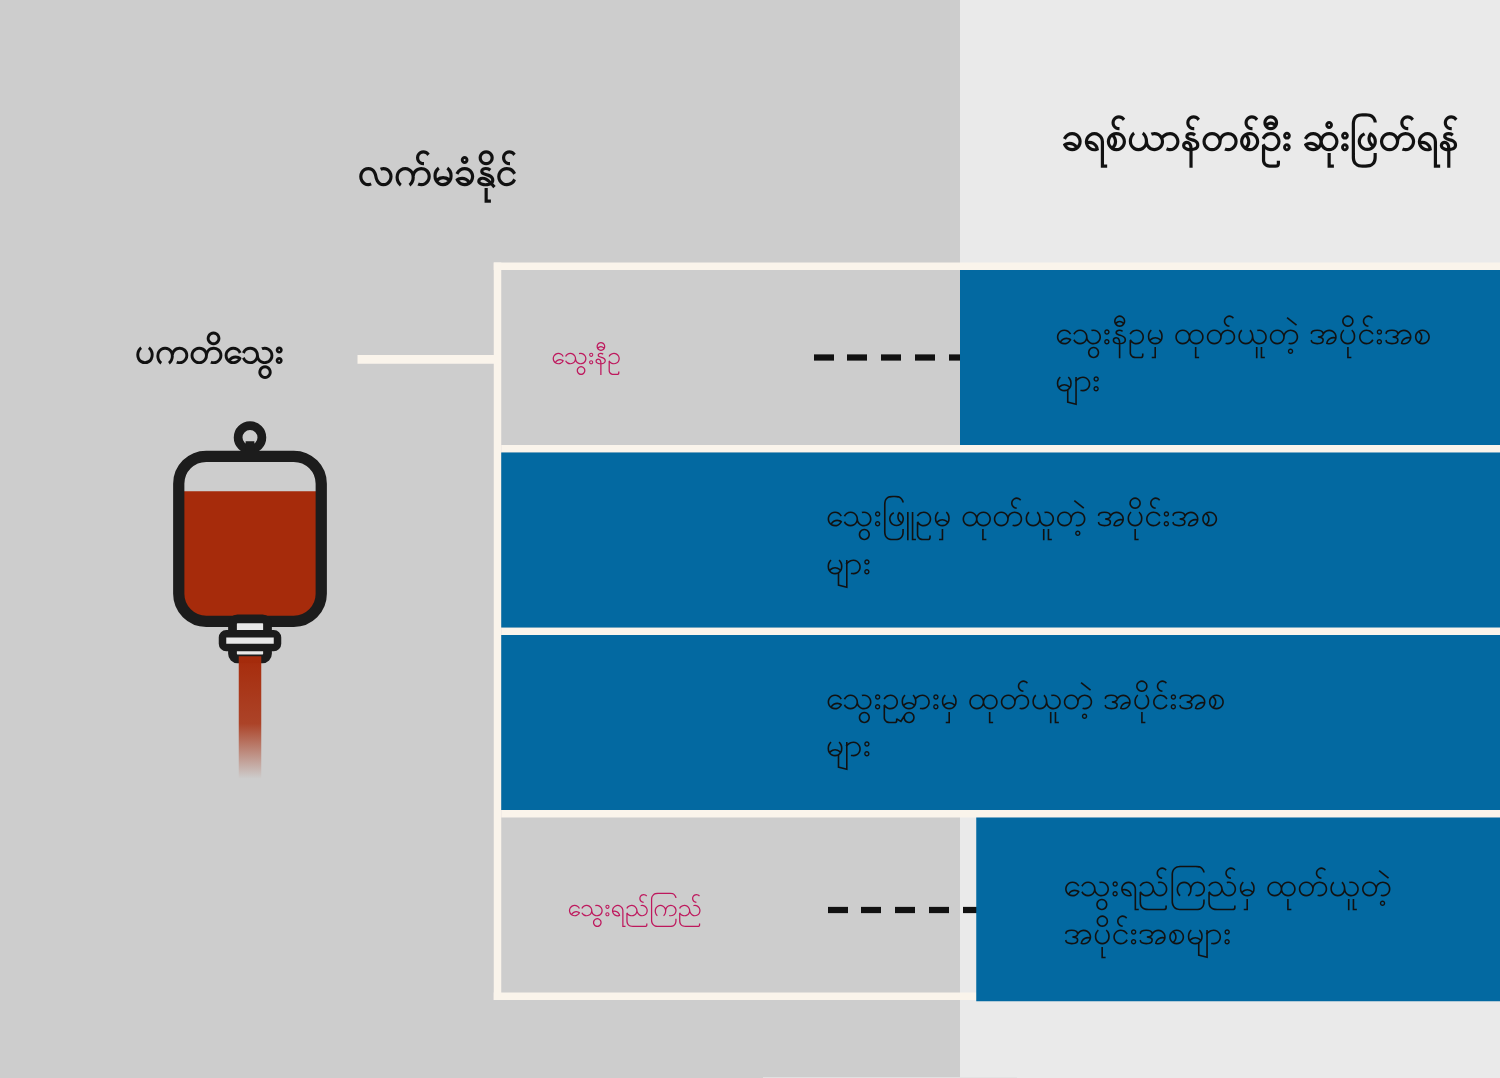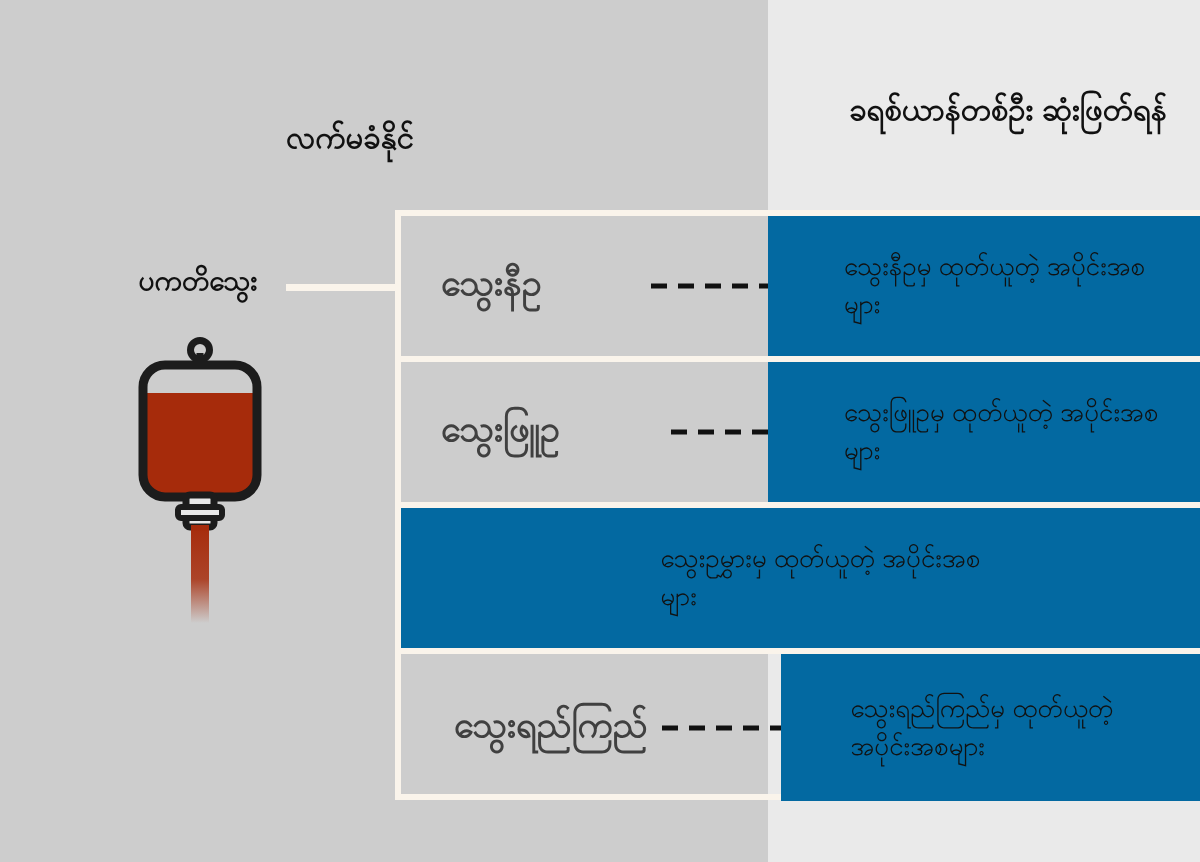--- a/index.html
+++ b/index.html
@@ -40,21 +40,21 @@
     font-size:31px;
     font-weight:bold;
     color:#111111;
     line-height:1.42;
   }
   
   .source-label {
     position:absolute;
     left:108px; top:262px;
     width:180px;
-    text-align:center;
+    text-align:left;
     font-size:28px;
     font-weight:bold;
     color:#111111;
     white-space:nowrap;
   }
   .source-connector {
     position:absolute;
     left:286px; top:284px;
     width:112px; height:7px;
     background:#faf4eb;
@@ -85,23 +85,23 @@
   .cell-left {
     position:relative;
     width:367px;
     height:100%;
     display:flex;
     align-items:center;
     justify-content:flex-start;
     padding-left:40px;
   }
   .cell-left-text {
-    font-size:36px;
-    font-weight:bold;
-    color:#404040;
+    font-size:20px;
+    font-weight:normal;
+    color:#be185d;
     white-space:nowrap;
   }
   .cell-right {
     position:relative;
     flex:1;
     height:100%;
     background:#0369a1;
     display:flex;
     align-items:center;
     padding-left:50px;
@@ -181,24 +181,20 @@
       <div class="cell-left">
         <span class="cell-left-text">သွေးနီဥ</span>
         <span class="dash dash-r1"></span>
       </div>
       <div class="cell-right">
         <span class="cell-right-text">သွေးနီဥမှ ထုတ်ယူတဲ့ အပိုင်းအစများ</span>
       </div>
     </div>
 
     <div class="row">
-      <div class="cell-left">
-        <span class="cell-left-text">သွေးဖြူဥ</span>
-        <span class="dash dash-r2"></span>
-      </div>
       <div class="cell-right">
         <span class="cell-right-text">သွေးဖြူဥမှ ထုတ်ယူတဲ့ အပိုင်းအစများ</span>
       </div>
     </div>
 
     <div class="row">
       <div class="cell-right">
         <span class="cell-right-text">သွေးဥမွှားမှ ထုတ်ယူတဲ့ အပိုင်းအစများ</span>
       </div>
     </div>

